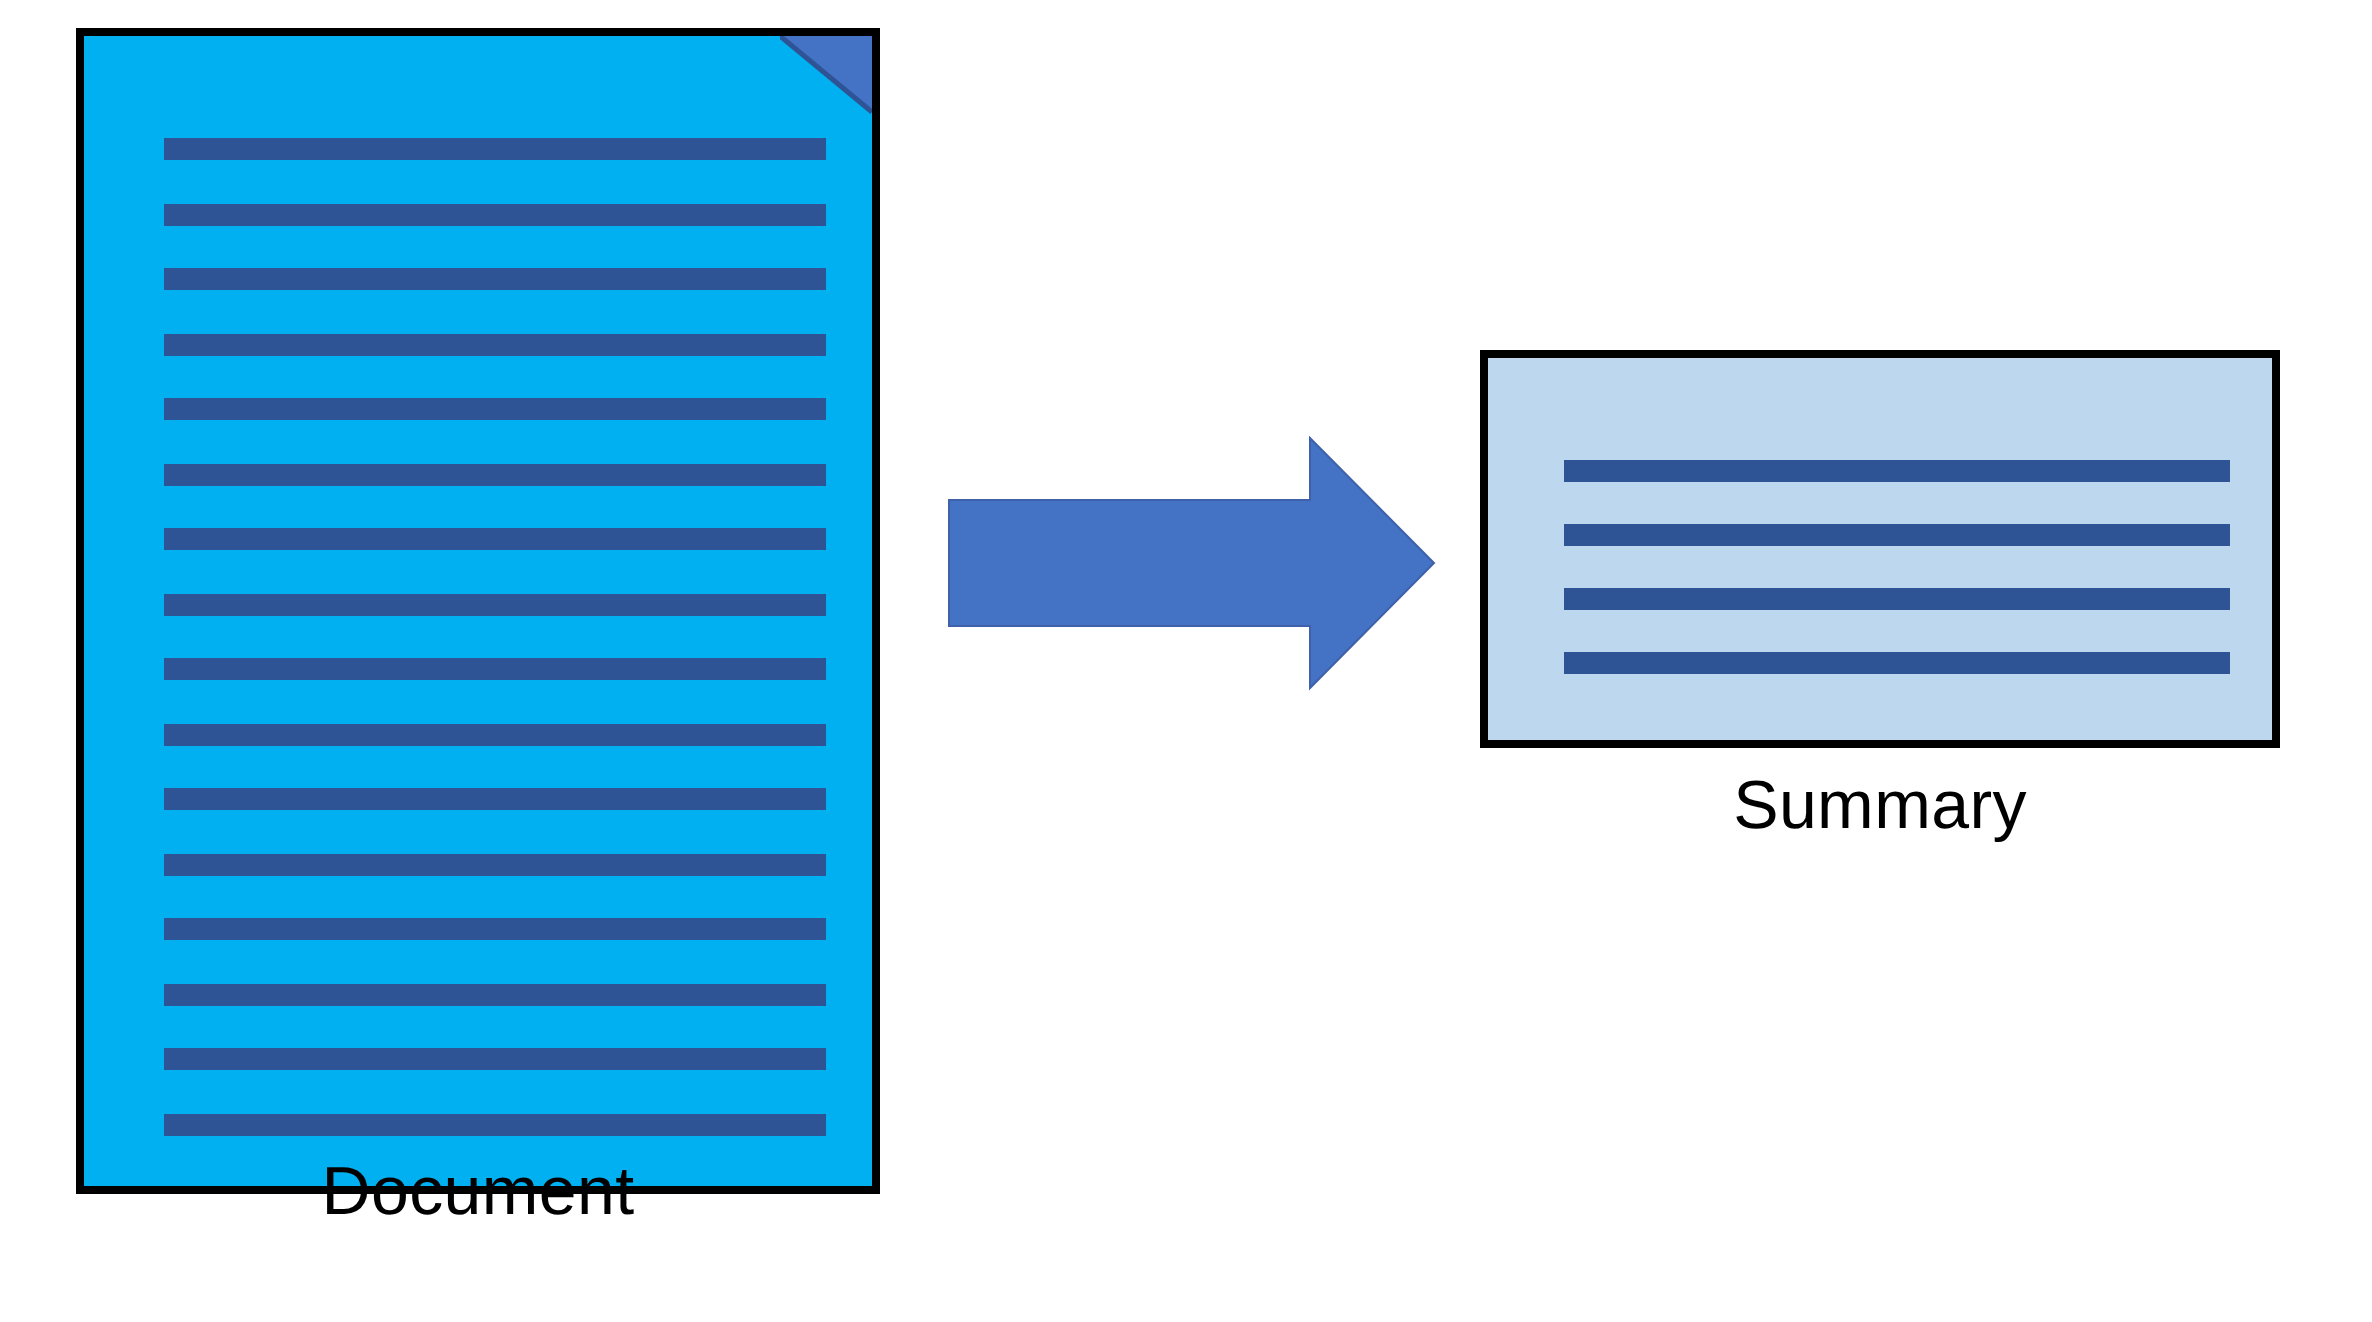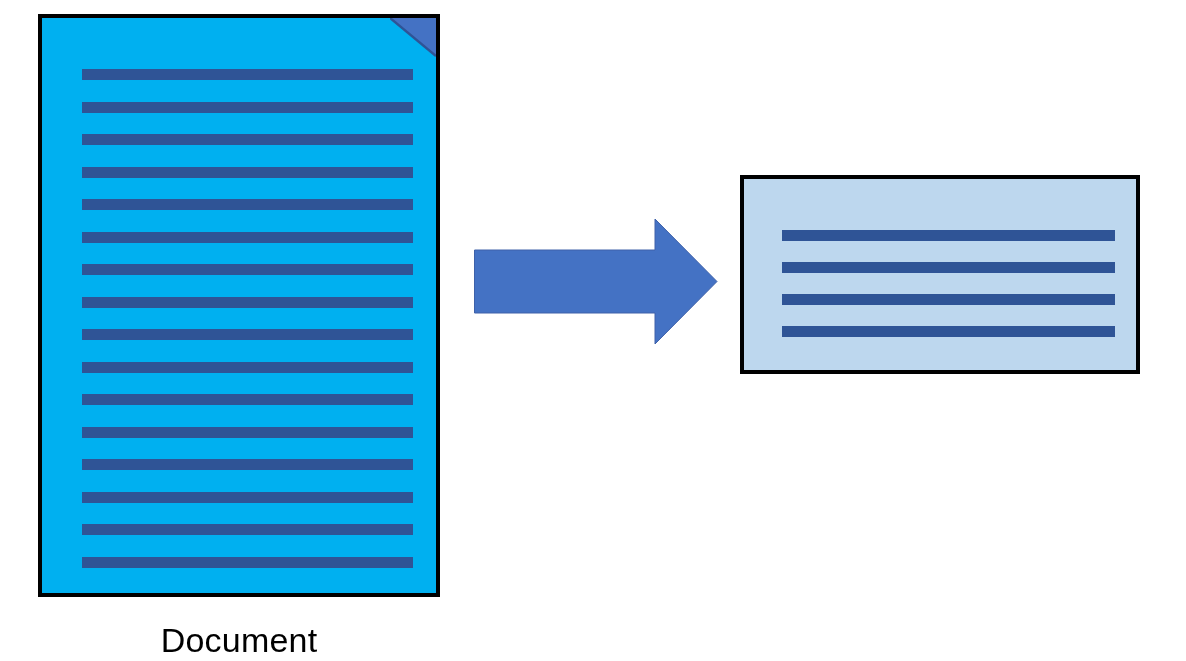--- a/index.html
+++ b/index.html
@@ -100,21 +100,20 @@
     text-align: center;
     color: var(--label, #000000);
     font-size: 34px;
     line-height: 40px;
     letter-spacing: 0.2px;
   }
   .doc-label {
     left: 38px;
     top: 576px;
     width: 402px;
-    margin-top: 44px;
   }
   .sum-label {
     left: 740px;
     top: 383px;
     width: 400px;
   }
 </style>
 </head>
 <body>
 
@@ -151,14 +150,15 @@
   </svg>
 
   <div class="summary">
     <div class="sum-lines">
       <div class="line"></div>
     <div class="line"></div>
         <div class="line"></div>
         <div class="line"></div>
       </div>
   </div>
+  <div class="label sum-label">Summary</div>
 
 </div>
 
 </body></html>

